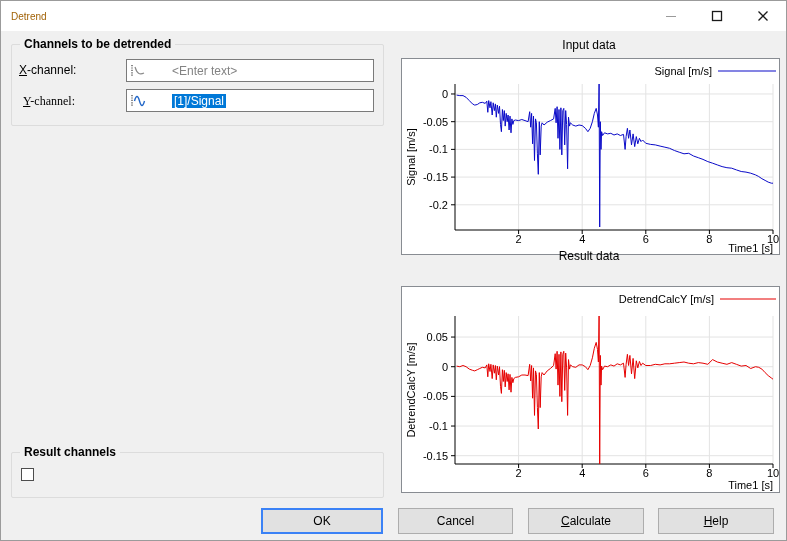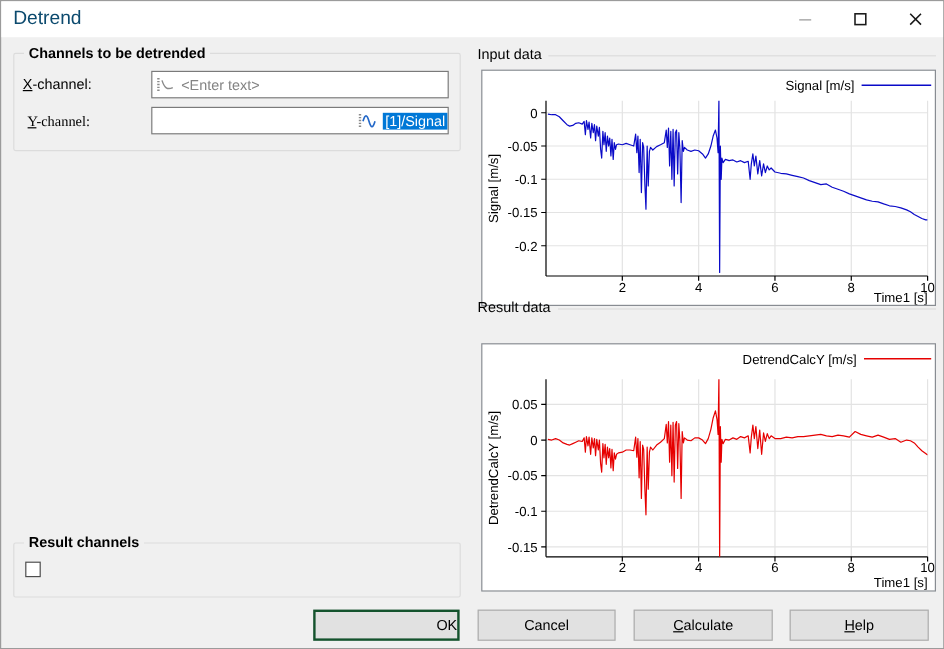--- a/index.html
+++ b/index.html
@@ -2,45 +2,45 @@
 <html><head>
 <meta charset="utf-8">
 <style>
   html,body{margin:0;padding:0;background:#c8c8c8;}
   .window{
     position:relative; width:787px; height:541px; box-sizing:border-box;
     background:#f0f0f0; border:1px solid #9b9b9b; overflow:hidden;
     font-family:"Liberation Sans", sans-serif; font-size:12px; color:#000;
   }
   .titlebar{position:absolute; left:0; top:0; right:0; height:30px; background:#ffffff; display:flex; align-items:center;}
-  .titlebar .title{margin-left:10px; font-size:16px; color:#0c4a6e;}
+  .titlebar .title{margin-left:10px; font-size:10px; color:#a16207;}
   .tb-buttons{margin-left:auto; display:flex; height:30px;}
   .tb-btn{width:46px; height:30px; display:flex; align-items:center; justify-content:center; cursor:default;}
   .groupbox{position:absolute; border:1px solid #dcdcdc; border-radius:2px; box-sizing:border-box;font-weight:bold;}
   .groupbox-label{position:absolute; top:-8px; left:8px; background:#f0f0f0; padding:0 4px; white-space:nowrap;}
   .field-label{position:absolute; white-space:nowrap;}
   .textbox{
     position:absolute; left:125px; width:248px; height:23px; box-sizing:border-box;
-    background:#fff; border:1px solid #7a7a7a; display:flex; align-items:center; overflow:hidden;
+    background:#fff; border:1px solid #7a7a7a; display:flex; align-items:center; overflow:hidden;gap:21px;
   }
   .textbox .chan-icon{margin:0 4px 0 3px; flex:0 0 auto;}
   .placeholder{color:#838383;}
   .selected-text{background:#0078d7; color:#fff; padding:0 2px;}
-  .section-header{position:absolute; left:397px; width:382px; display:flex; align-items:center;}
+  .section-header{position:absolute; left:397px; width:382px; display:flex; align-items:center;flex-direction:column;}
   .section-header .rule{flex:1; height:1px; background:#dcdcdc; margin-left:6px; margin-top:2px;}
   .chart-panel{position:absolute; left:400px; width:379px; background:#fff; border:1px solid #888c92; box-sizing:border-box;}
   .chart-panel svg{display:block;}
   .checkbox{position:absolute; left:20px; top:467px; width:13px; height:13px; box-sizing:border-box; background:#fff; border:1px solid #4d4d4d;}
   .checkbox-label{position:absolute; left:40px; top:466px; white-space:nowrap;}
   .btn{
     position:absolute; top:507px; height:26px; box-sizing:border-box;
     background:#e1e1e1; border:1px solid #adadad; display:flex; align-items:center; justify-content:center;
     font-size:12px; cursor:default;
   }
-  .btn.default{border:2px solid #14532d;justify-content:flex-end;}
+  .btn.default{border:2px solid #3b82f6;}
   u{text-decoration:underline;}
 </style>
 </head>
 <body>
 
 <div class="window">
 
   <div class="titlebar">
     <span class="title">Detrend</span>
     <div class="tb-buttons">
@@ -69,21 +69,21 @@
   <span class="field-label" style="left:18px; top:62px;"><u>X</u><span>-channel:</span></span>
   <div class="textbox" style="top:58px;">
     <svg class="chan-icon" width="17" height="16" viewBox="0 0 17 16">
       <line x1="2" y1="2" x2="2" y2="14" stroke="#8a8a8a" stroke-width="2" stroke-dasharray="1.2,1.2"></line>
       <path d="M5,4 C7,10.5 9.5,12 14,10" fill="none" stroke="#8a8a8a" stroke-width="1.2"></path>
     </svg>
     <span class="placeholder">&lt;Enter text&gt;</span>
   </div>
 
   <span class="field-label" style="left:22px; top:93px;font-family:Liberation Serif, serif;"><u>Y</u><span>-channel:</span></span>
-  <div class="textbox" style="top:88px;justify-content:flex-end;">
+  <div class="textbox" style="top:88px;">
     <svg class="chan-icon" width="17" height="16" viewBox="0 0 17 16">
       <line x1="2" y1="2" x2="2" y2="14" stroke="#8a8a8a" stroke-width="2" stroke-dasharray="1.2,1.2"></line>
       <path d="M4.5,8 Q7,-1 9.5,8 Q12,17 14.5,8" fill="none" stroke="#2468c8" stroke-width="1.4"></path>
     </svg>
     <span class="selected-text">[1]/Signal</span>
   </div>
 
   <div class="section-header" style="top:37px;">
     <span>Input data</span>
     <span class="rule"></span>

